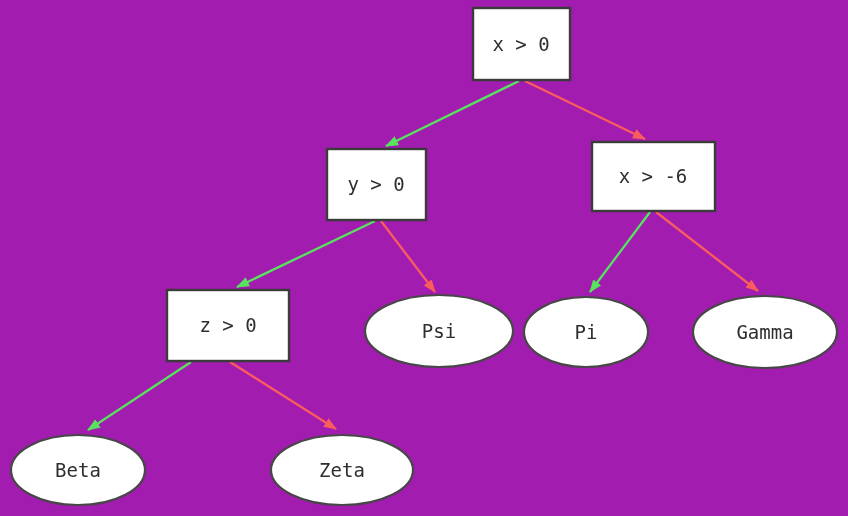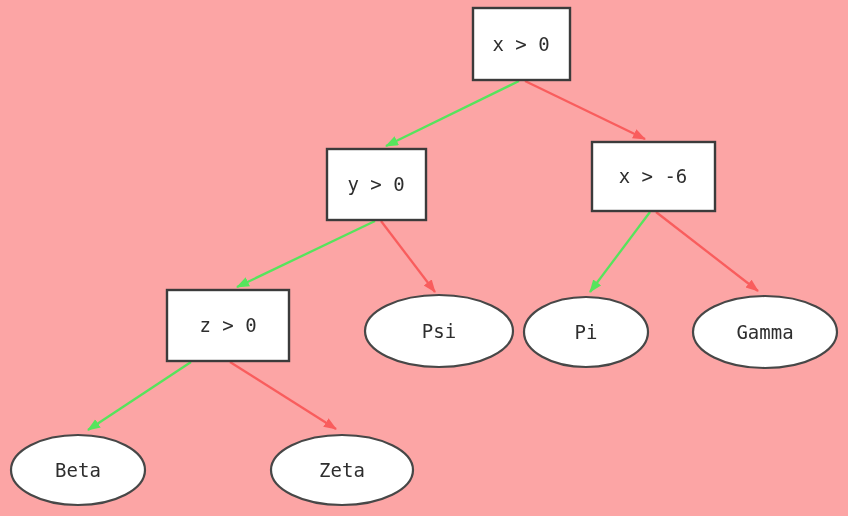--- a/index.html
+++ b/index.html
@@ -4,21 +4,21 @@
 <style>
   html, body {
     margin: 0;
     padding: 0;
     background: #ffffff;
   }
   .canvas {
     position: relative;
     width: 848px;
     height: 516px;
-    background: #fca5a5;
+    background: #a21caf;
     overflow: hidden;
   }
   svg { display: block; }
   .edge-line {
     stroke-width: 2.3;
     fill: none;
   }
   .node-rect {
     fill: #ffffff;
     stroke: #3b3b3b;

